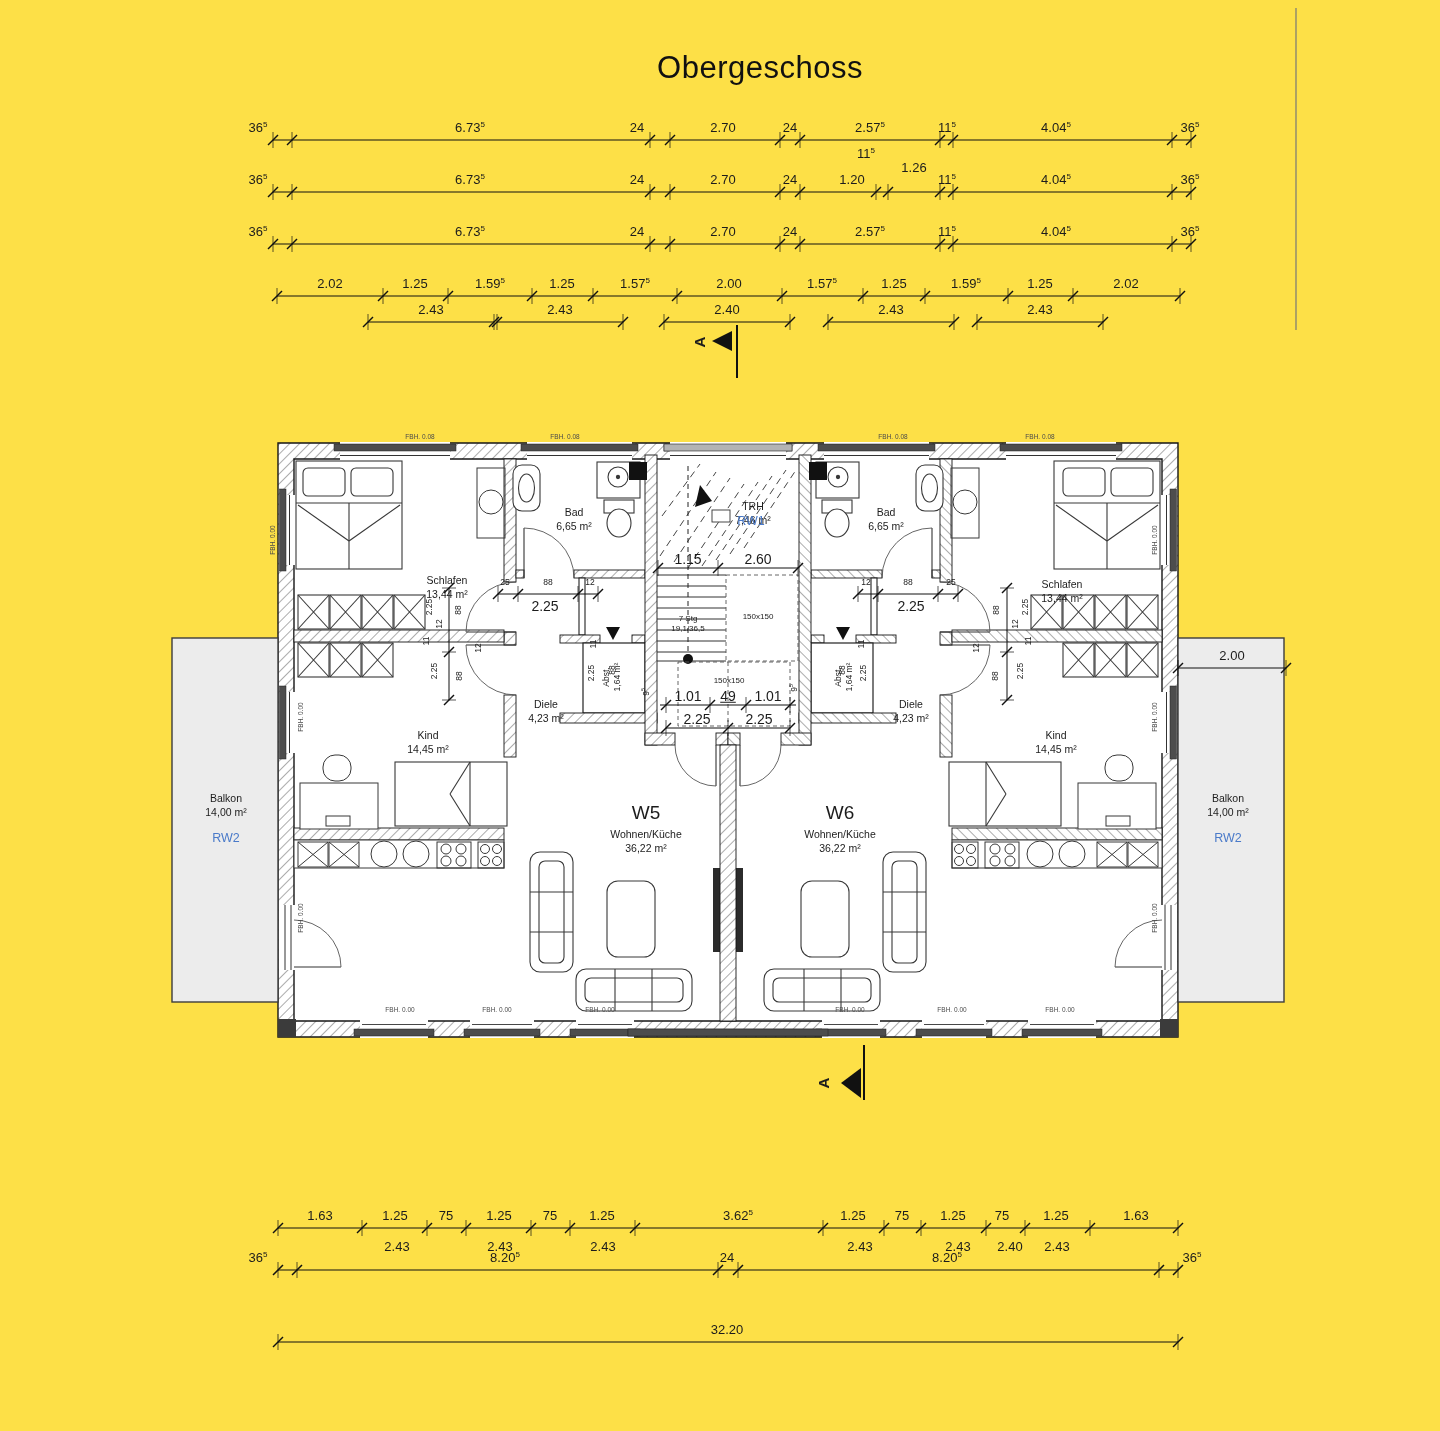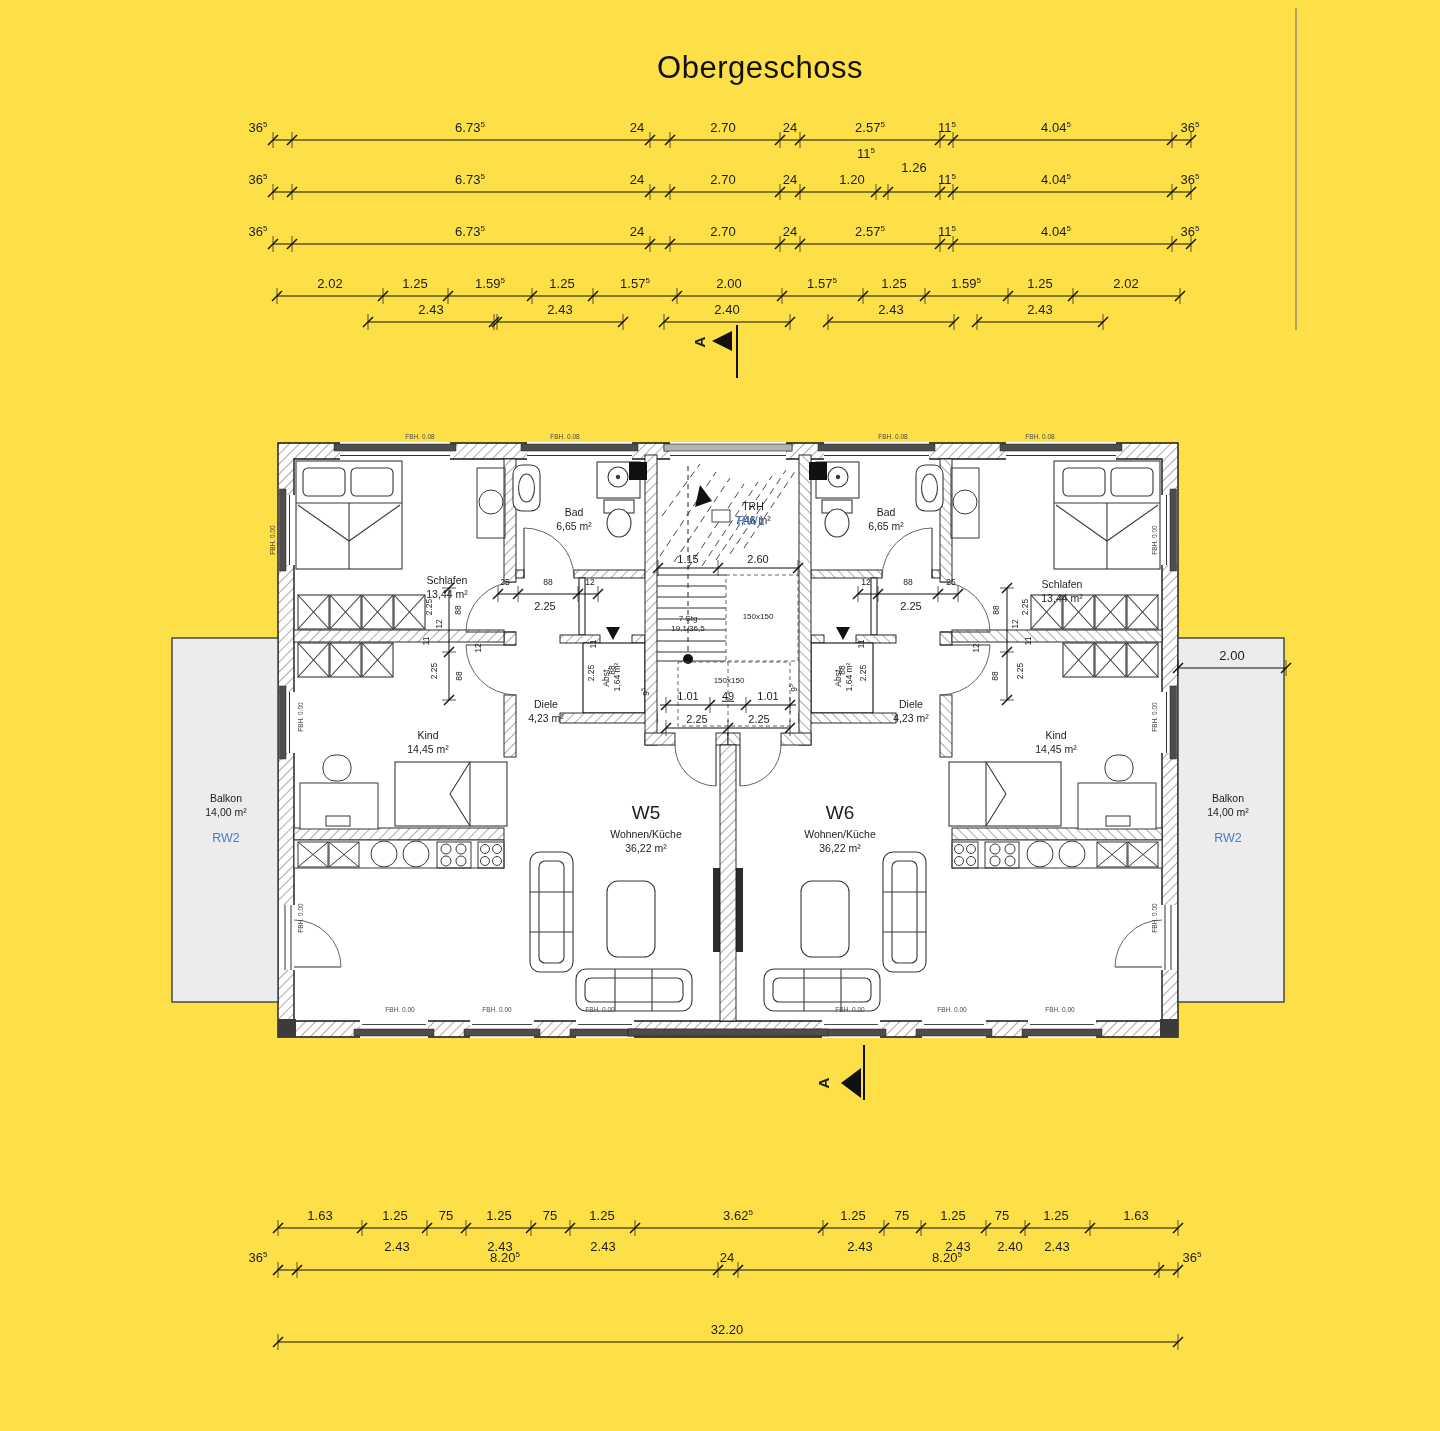--- a/index.html
+++ b/index.html
@@ -5,21 +5,21 @@
   html,body{margin:0;padding:0;background:#f7f7f7;}
   #canvas{position:relative;width:1440px;height:1431px;background:#fde047;overflow:hidden;
           font-family:"Liberation Sans",sans-serif;}
   svg{position:absolute;left:0;top:0;}
   #labels{position:absolute;left:0;top:0;width:100%;height:100%;pointer-events:none;}
   .lbl{position:absolute;transform:translate(-50%,-50%);color:#1c1c1c;white-space:pre-line;
        text-align:center;line-height:1.32;pointer-events:none;}
   .lbl.rot{transform:translate(-50%,-50%) rotate(-90deg);}
   .title{font-size:31px;color:#111;letter-spacing:0.5px;}
   .dim{font-size:13px;}
-  .dim-s{font-size:11px;}
+  .dim-s{font-size:14px;}
   .dim-t{font-size:8.5px;}
   .room{font-size:10.5px;}
   .room-v{font-size:8.5px;}
   .apt{font-size:19px;}
   .blue{font-size:12.5px;}
   .tiny{font-size:6.5px;color:#4a4a4a;}
   .stair{font-size:8px;}
   .marker{font-size:15px;font-weight:bold;}
   sup{font-size:62%;}
 </style>

